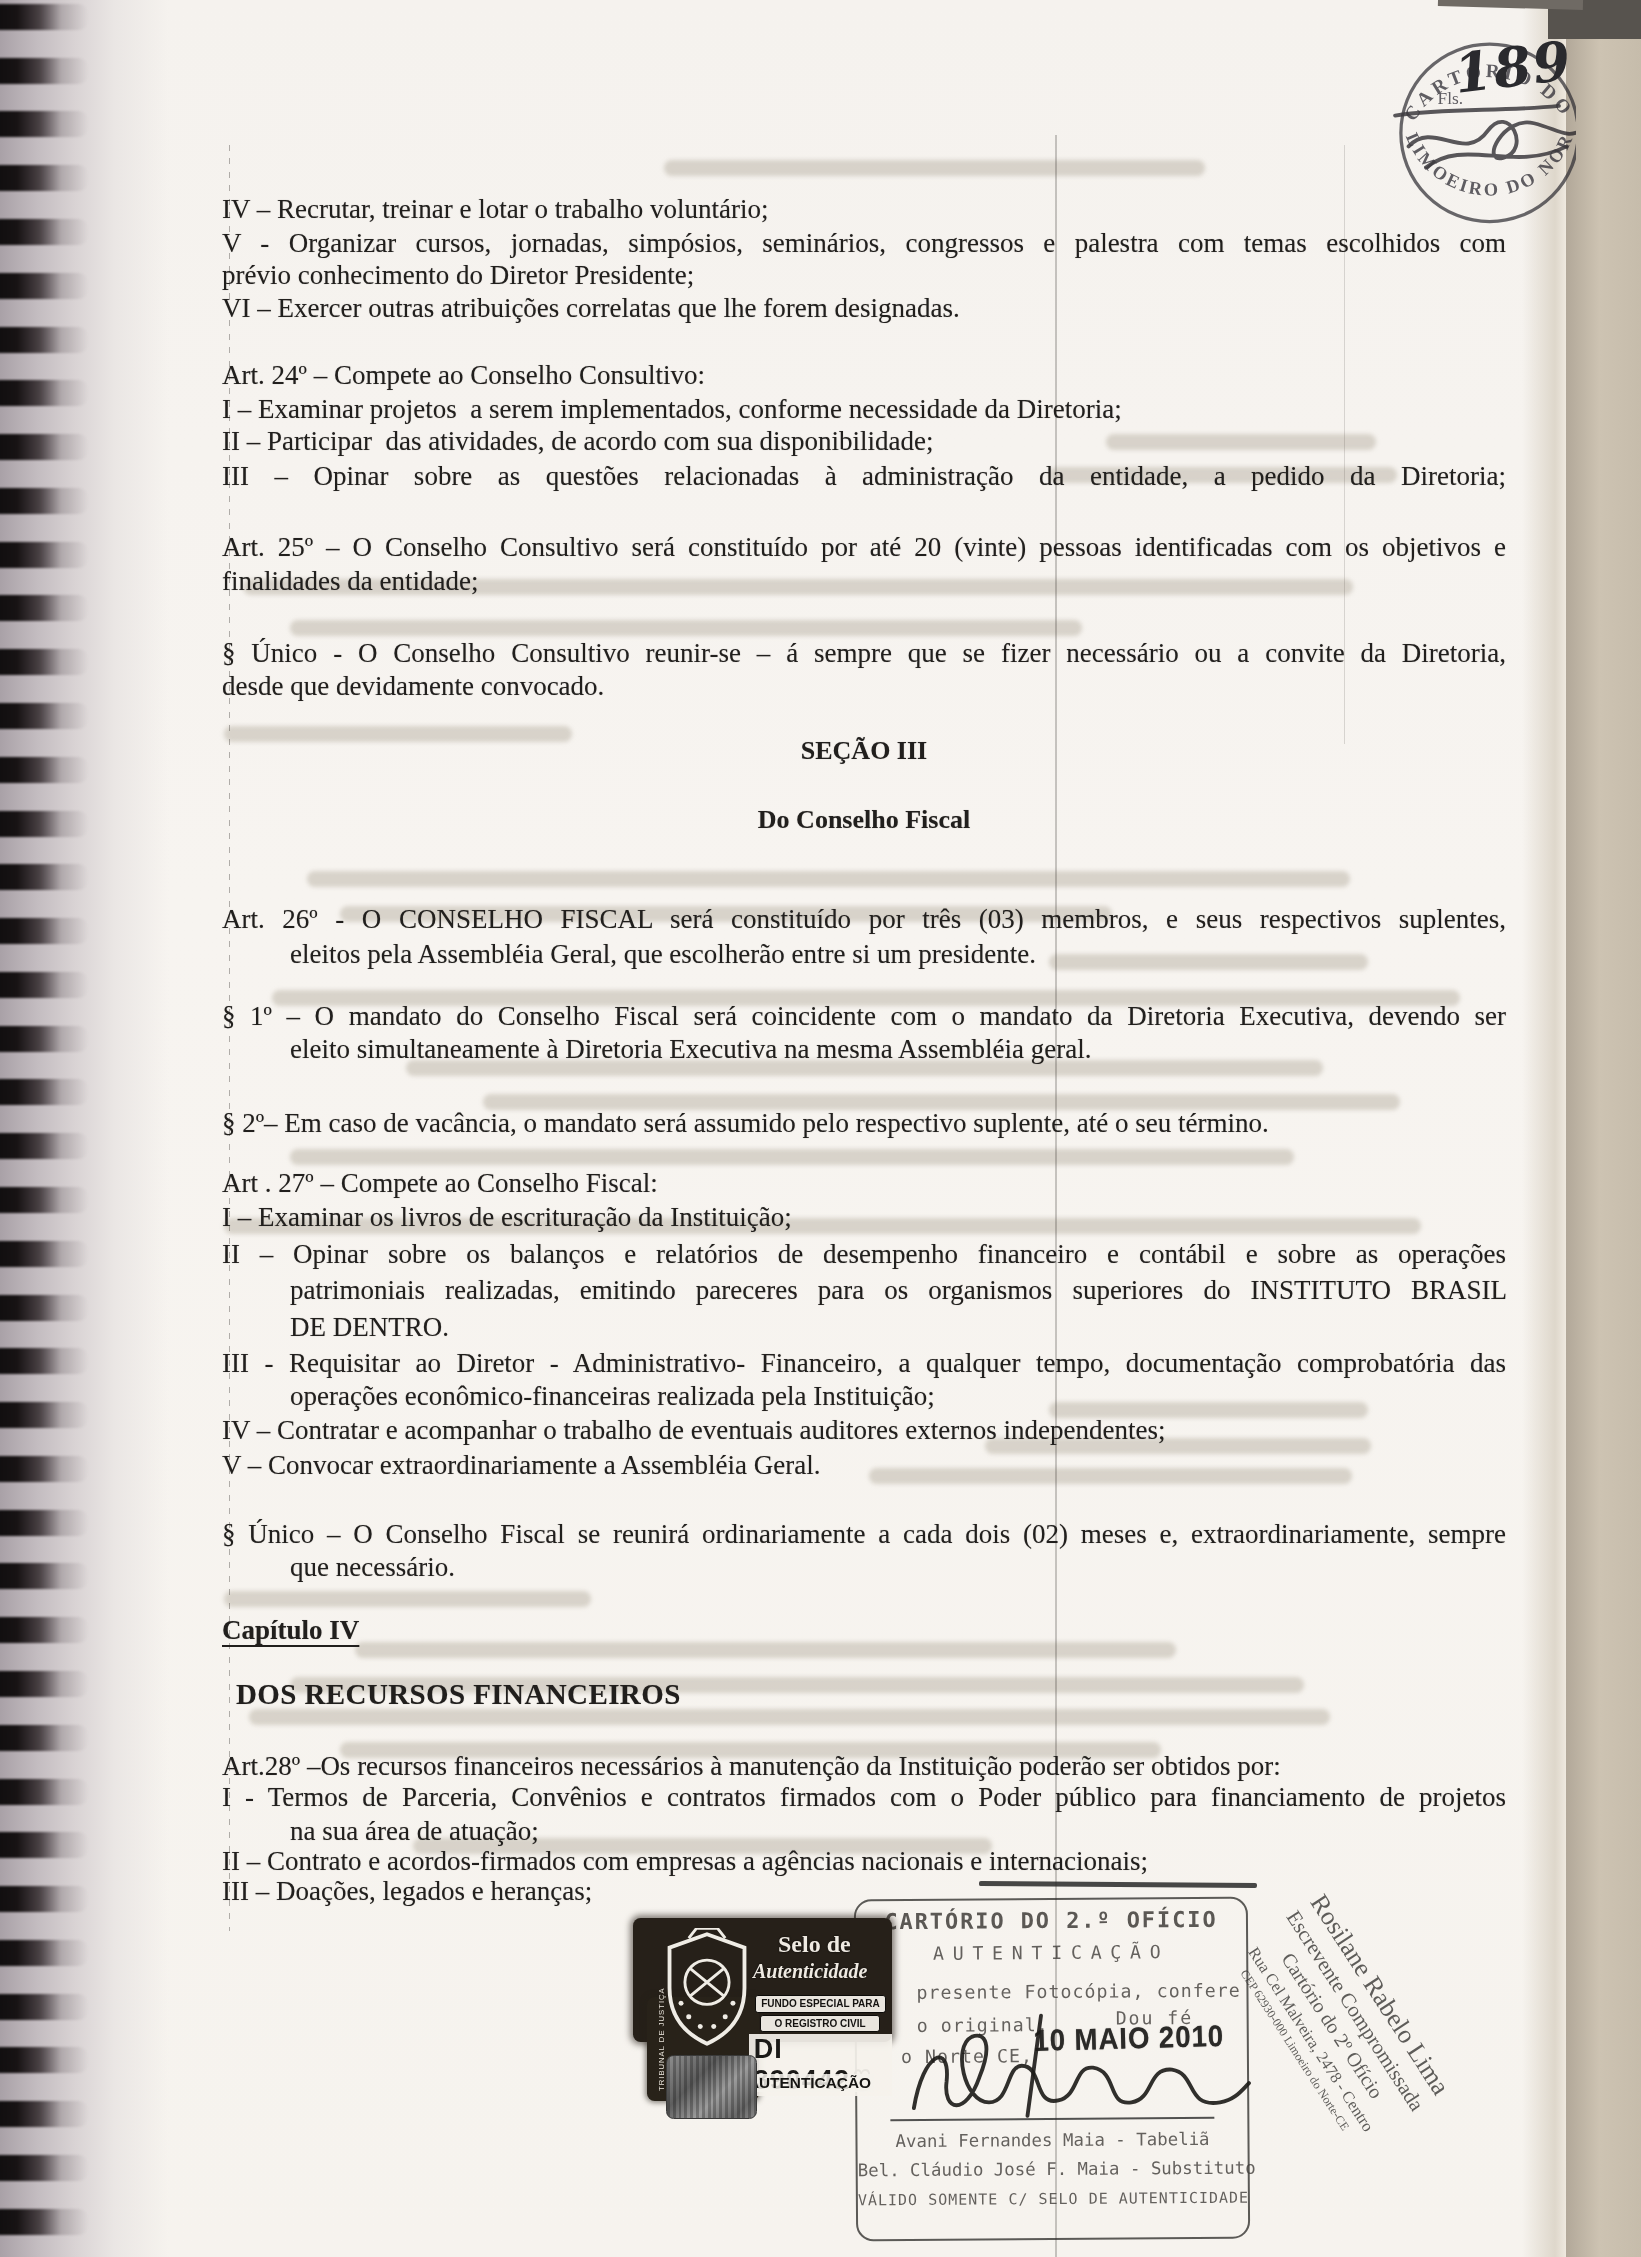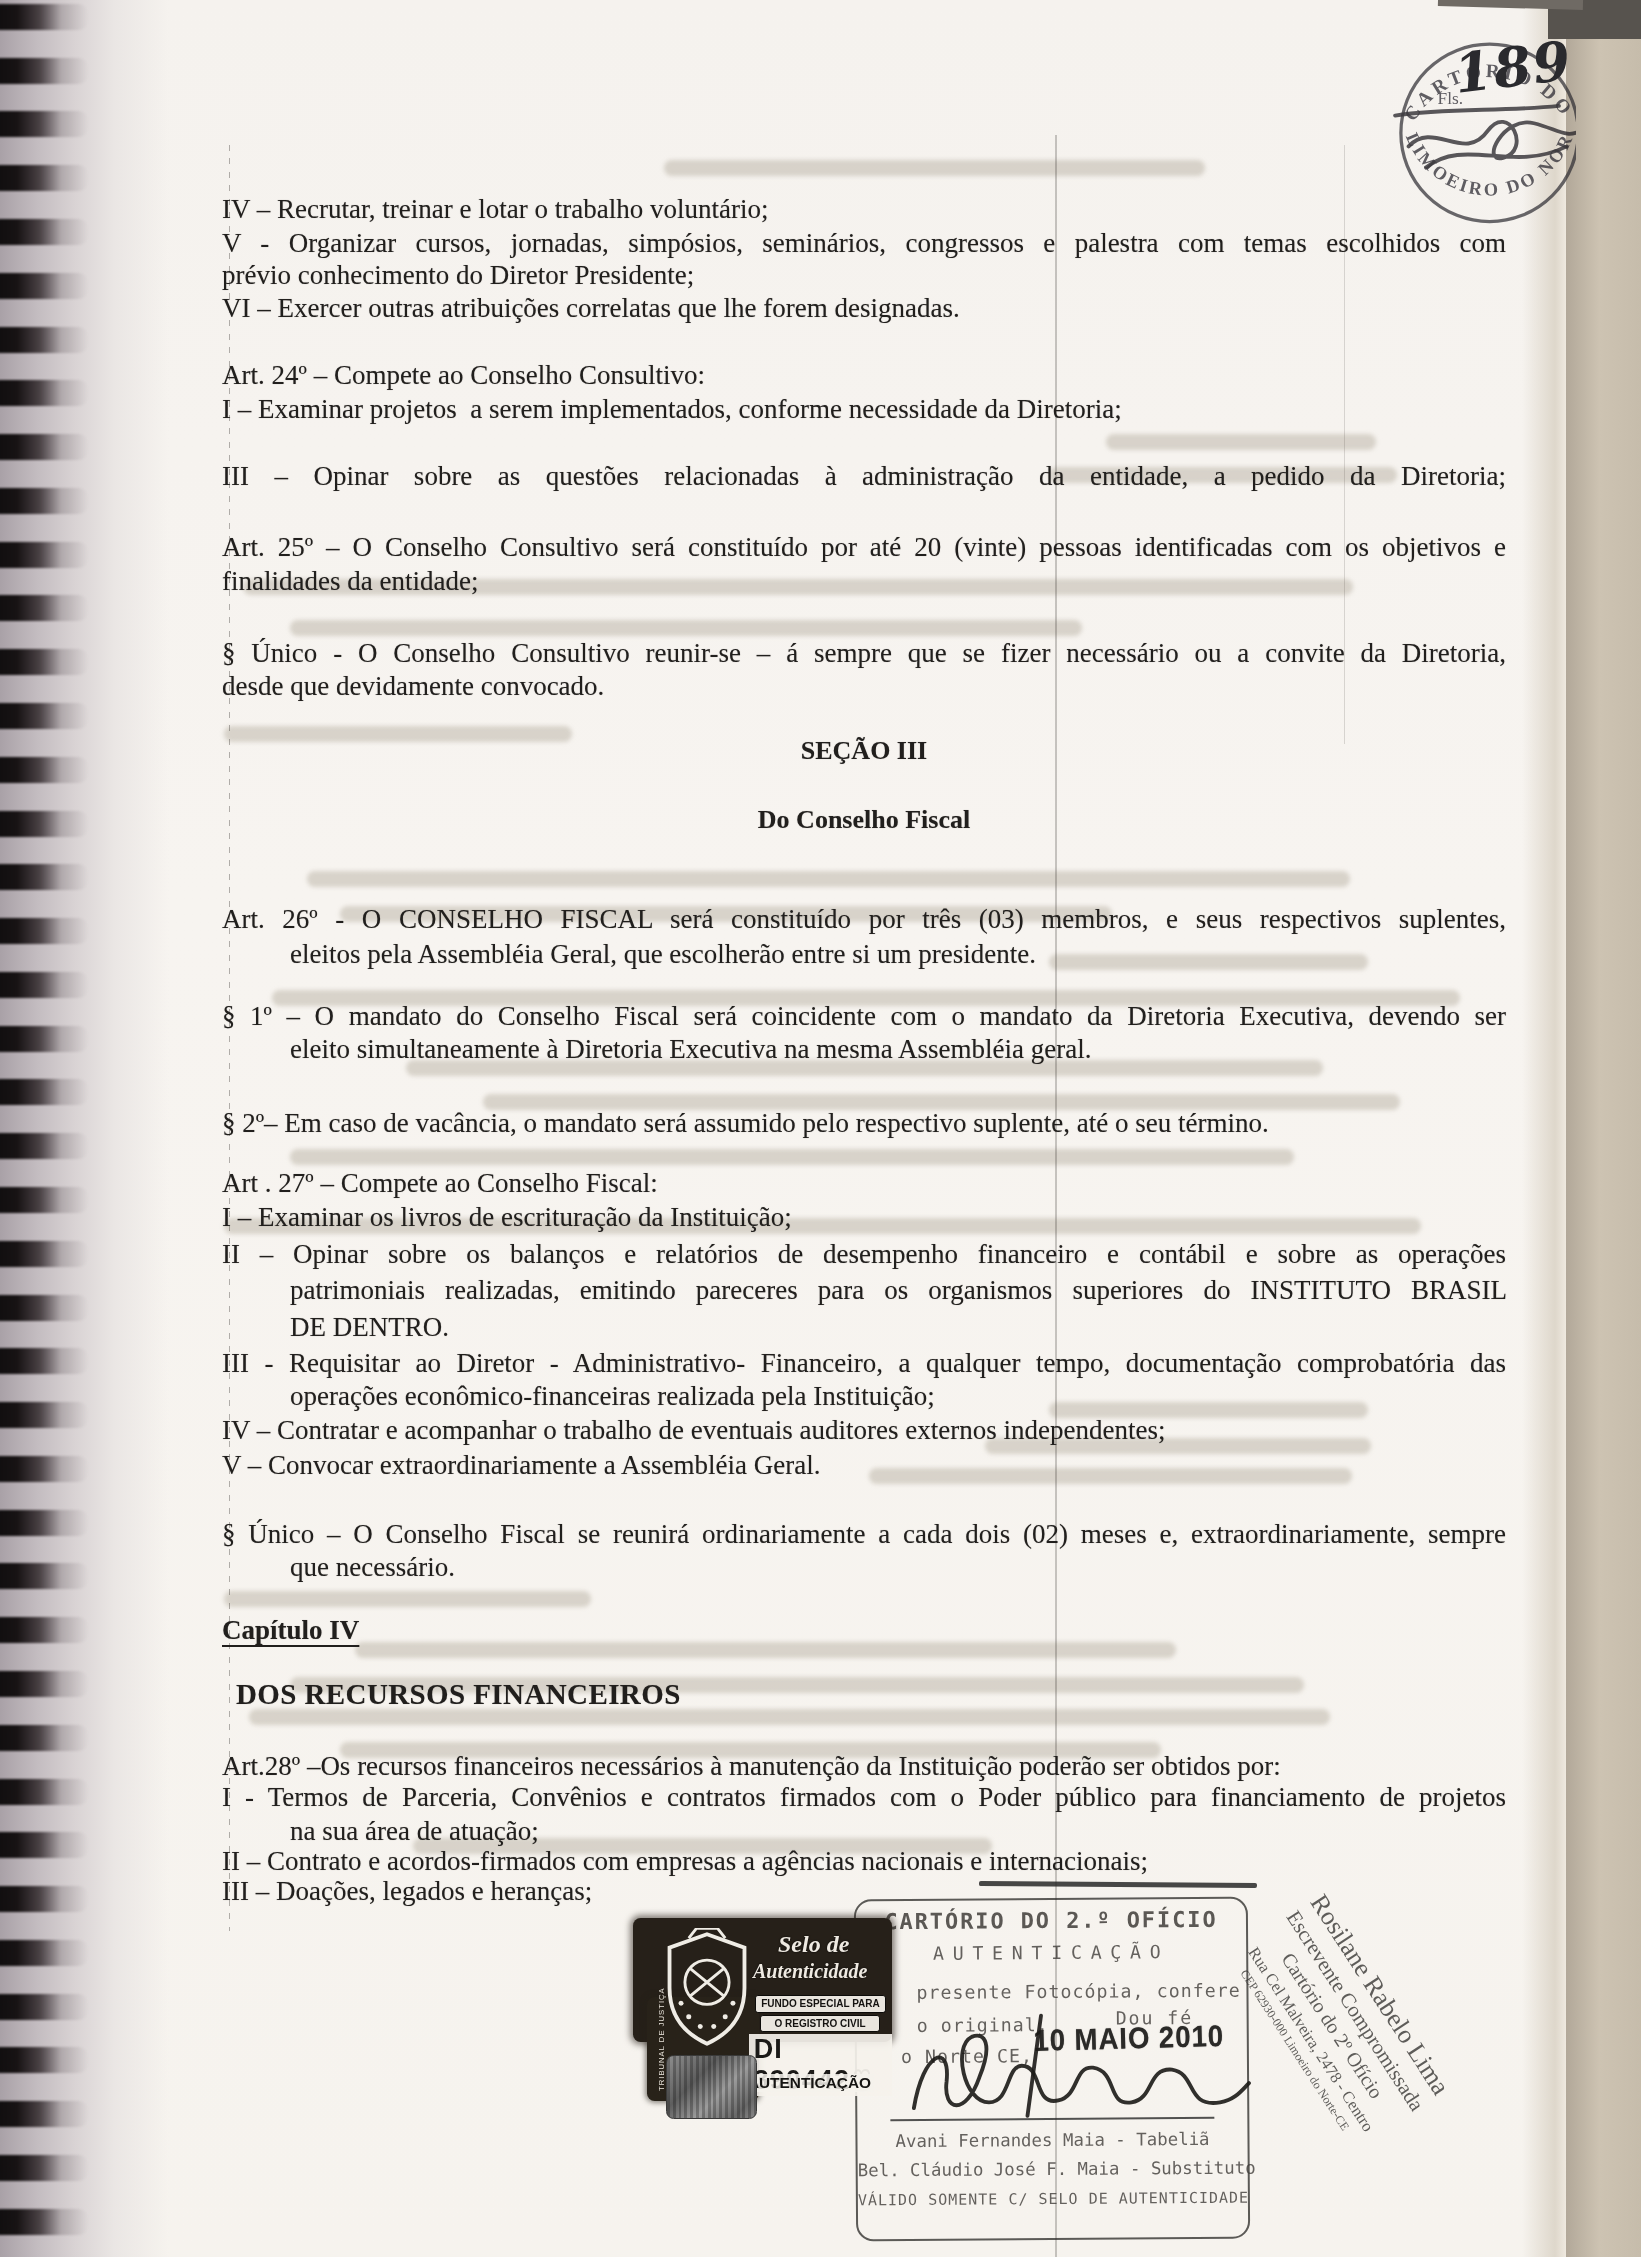--- a/index.html
+++ b/index.html
@@ -36,21 +36,21 @@
   .page-clip{position:absolute;left:0;top:0;width:1576px;height:2257px;overflow:hidden;z-index:6;pointer-events:none;}
   .folio{position:absolute;left:1387px;top:23px;width:209px;height:214px;opacity:.88;}
   .fls-num{position:absolute;left:1454px;top:35px;font-family:"DejaVu Serif",serif;font-style:italic;font-weight:bold;
     font-size:54px;color:#2a2a2e;transform:rotate(-7deg);letter-spacing:1.9px;}
   
   .selo{position:absolute;left:633px;top:1914px;width:259px;height:209px;z-index:8;}
   .selo-dark1{position:absolute;left:0;top:3.9px;width:259px;height:124px;background:#262019;border-radius:7.7px;
     box-shadow:0 0 6.8px 2.9px rgba(38,31,24,.55);filter:blur(0.4px);}
   .selo-dark2{position:absolute;left:13.5px;top:83px;width:112px;height:104px;background:#282219;border-radius:7.7px;
     box-shadow:0 0 5.8px 1.9px rgba(38,31,24,.5);}
-  .selo-t1{position:absolute;left:145px;top:17.4px;font-family:"Liberation Serif",serif;font-style:italic;font-weight:bold;
+  .selo-t1{position:absolute;left:145px;top:17.4px;font-family:"Liberation Serif",serif;font-weight:bold;
     font-size:24px;color:#efeae2;text-shadow:0 0 1.9px #000;}
   .selo-t2{position:absolute;left:120px;top:46px;font-family:"Liberation Serif",serif;font-style:italic;font-weight:bold;
     font-size:20px;color:#efeae2;text-shadow:0 0 1.9px #000;}
   .selo-box{position:absolute;background:#e9e5de;color:#141210;border:1px solid #0d0c0a;border-radius:2.9px;
     font-family:"Liberation Sans",sans-serif;font-weight:bold;font-size:10px;line-height:16.4px;text-align:center;}
   .selo-code{position:absolute;left:116px;top:120px;font-family:"Liberation Sans",sans-serif;font-weight:bold;
     font-size:27px;color:#1b1a18;background:rgba(245,242,236,.92);padding:0 4.8px;letter-spacing:1px;filter:blur(0.2px);}
   .selo-label{position:absolute;left:112px;top:160px;font-family:"Liberation Sans",sans-serif;font-weight:bold;
     font-size:15.4px;color:#151412;background:rgba(245,242,236,.85);padding:0 2.9px;}
   .selo-side{position:absolute;left:-44px;top:100px;width:145px;font-family:"Liberation Sans",sans-serif;
@@ -172,20 +172,21 @@
   <div class="crease" style="left:1055px;top:135px;height:2122px;"></div>
   <div class="crease faint" style="left:1344px;top:145px;height:599px;"></div>
   <div class="crease dotted" style="left:229px;top:145px;height:1786px;"></div>
 
   <div class="line" style="top:193px;">IV – Recrutar, treinar e lotar o trabalho voluntário;</div>
   <div class="line" style="top:259px;">prévio conhecimento do Diretor Presidente;</div>
   <div class="line j" style="top:227px;">V  - Organizar cursos, jornadas, simpósios, seminários, congressos e palestra com temas escolhidos com</div>
   <div class="line" style="top:292px;">VI – Exercer outras atribuições correlatas que lhe forem designadas.</div>
   <div class="line" style="top:359px;"><span class="lead">Art. 24º</span><span> – Compete ao Conselho Consultivo:</span></div>
   <div class="line" style="top:393px;">I – Examinar projetos  a serem implementados, conforme necessidade da Diretoria;</div>
+  <div class="line" style="top:425px;">II – Participar  das atividades, de acordo com sua disponibilidade;</div>
   <div class="line j" style="top:460px;">III – Opinar sobre as questões  relacionadas à administração da entidade, a pedido da Diretoria;</div>
   <div class="line j" style="top:531px;"><span class="lead">Art. 25º</span><span> – O Conselho Consultivo será constituído por até 20 (vinte) pessoas identificadas com os objetivos e</span></div>
   <div class="line" style="top:565px;">finalidades da entidade;</div>
   <div class="line j" style="top:637px;">§ Único -  O Conselho Consultivo reunir-se – á sempre que se fizer necessário ou a convite da Diretoria,</div>
   <div class="line" style="top:670px;">desde que devidamente convocado.</div>
   <div class="line center" style="top:734px;font-size:26px;">SEÇÃO III</div>
   <div class="line center" style="top:803px;font-size:26px;">Do Conselho Fiscal</div>
   <div class="line j" style="top:903px;"><span class="lead">Art. 26º -</span><span>  O CONSELHO FISCAL será constituído por três (03) membros, e seus respectivos suplentes,</span></div>
   <div class="line hang" style="top:938px;">eleitos pela Assembléia Geral, que escolherão entre si um presidente.</div>
   <div class="line j" style="top:1000px;">§ 1º – O mandato do Conselho Fiscal será coincidente com o mandato da Diretoria Executiva, devendo ser</div>

